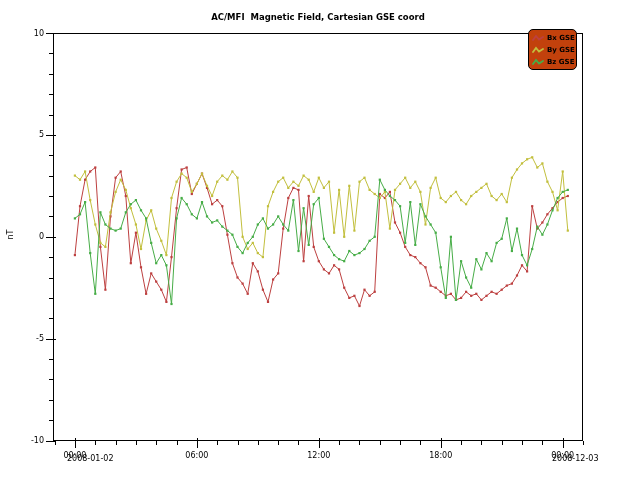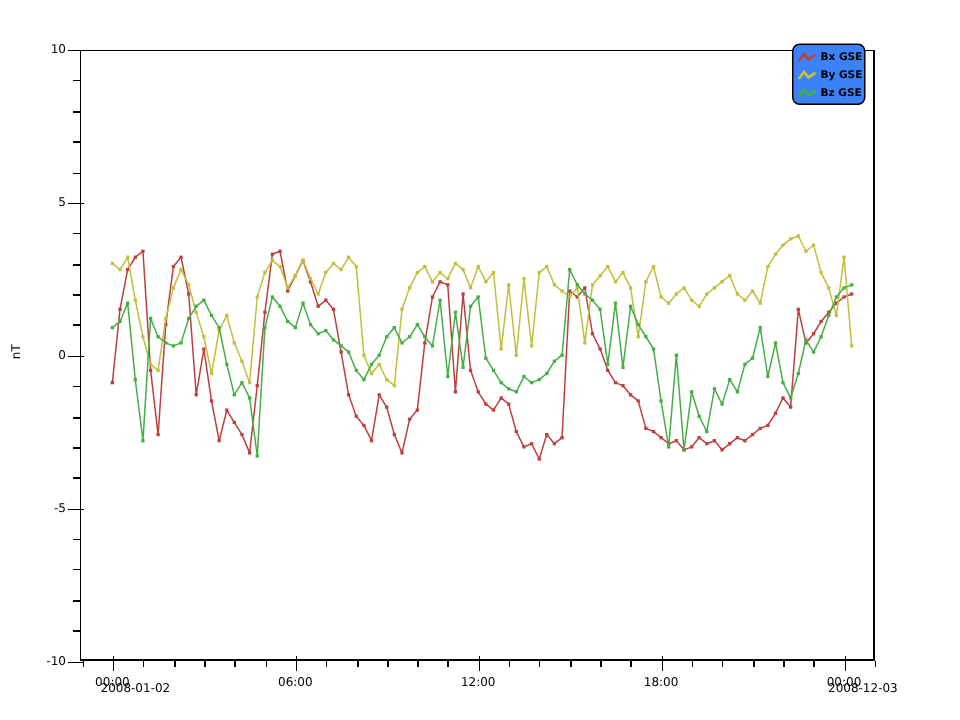--- a/index.html
+++ b/index.html
@@ -17,32 +17,33 @@
     transform:rotate(-90deg); transform-origin:center;
   }
   .date-label {
     position:absolute; top:454px; font-size:8px; color:#000; line-height:9px;
   }
   .date-start { left:67px; }
   .date-end   { left:552px; }
   svg.plot { position:absolute; left:0; top:0; }
   .legend {
     position:absolute; left:528px; top:29px; width:49px; height:41px;
-    border:1px solid #000; border-radius:5px; background:#3b82f6;
+    border:1px solid #000; border-radius:5px; background:#c2410c;
     box-sizing:border-box; padding:2px 0 0 3px;
   }
   .legend-row { display:flex; align-items:center; height:12px; }
   .legend-label { font-size:7px; font-weight:bold; color:#000; margin-left:2px; white-space:pre; }
   .legend-marker { flex:0 0 13px; height:10px; }
 </style>
 </head>
 <body>
 
 <div class="figure">
 
+  <div class="chart-title">AC/MFI  Magnetic Field, Cartesian GSE coord</div>
 
   <svg class="plot" width="640" height="480">
       <rect x="53.5" y="33.5" width="529" height="406.5" fill="none" stroke="#000" stroke-width="1" shape-rendering="crispEdges"></rect>
       <g stroke="#000" stroke-width="1" shape-rendering="crispEdges">
         <line x1="45.5" y1="441.5" x2="56" y2="441.5"></line>
         <line x1="48.5" y1="420.5" x2="53" y2="420.5"></line>
         <line x1="48.5" y1="400.5" x2="53" y2="400.5"></line>
         <line x1="48.5" y1="379.5" x2="53" y2="379.5"></line>
         <line x1="48.5" y1="359.5" x2="53" y2="359.5"></line>
         <line x1="45.5" y1="339.5" x2="56" y2="339.5"></line>

